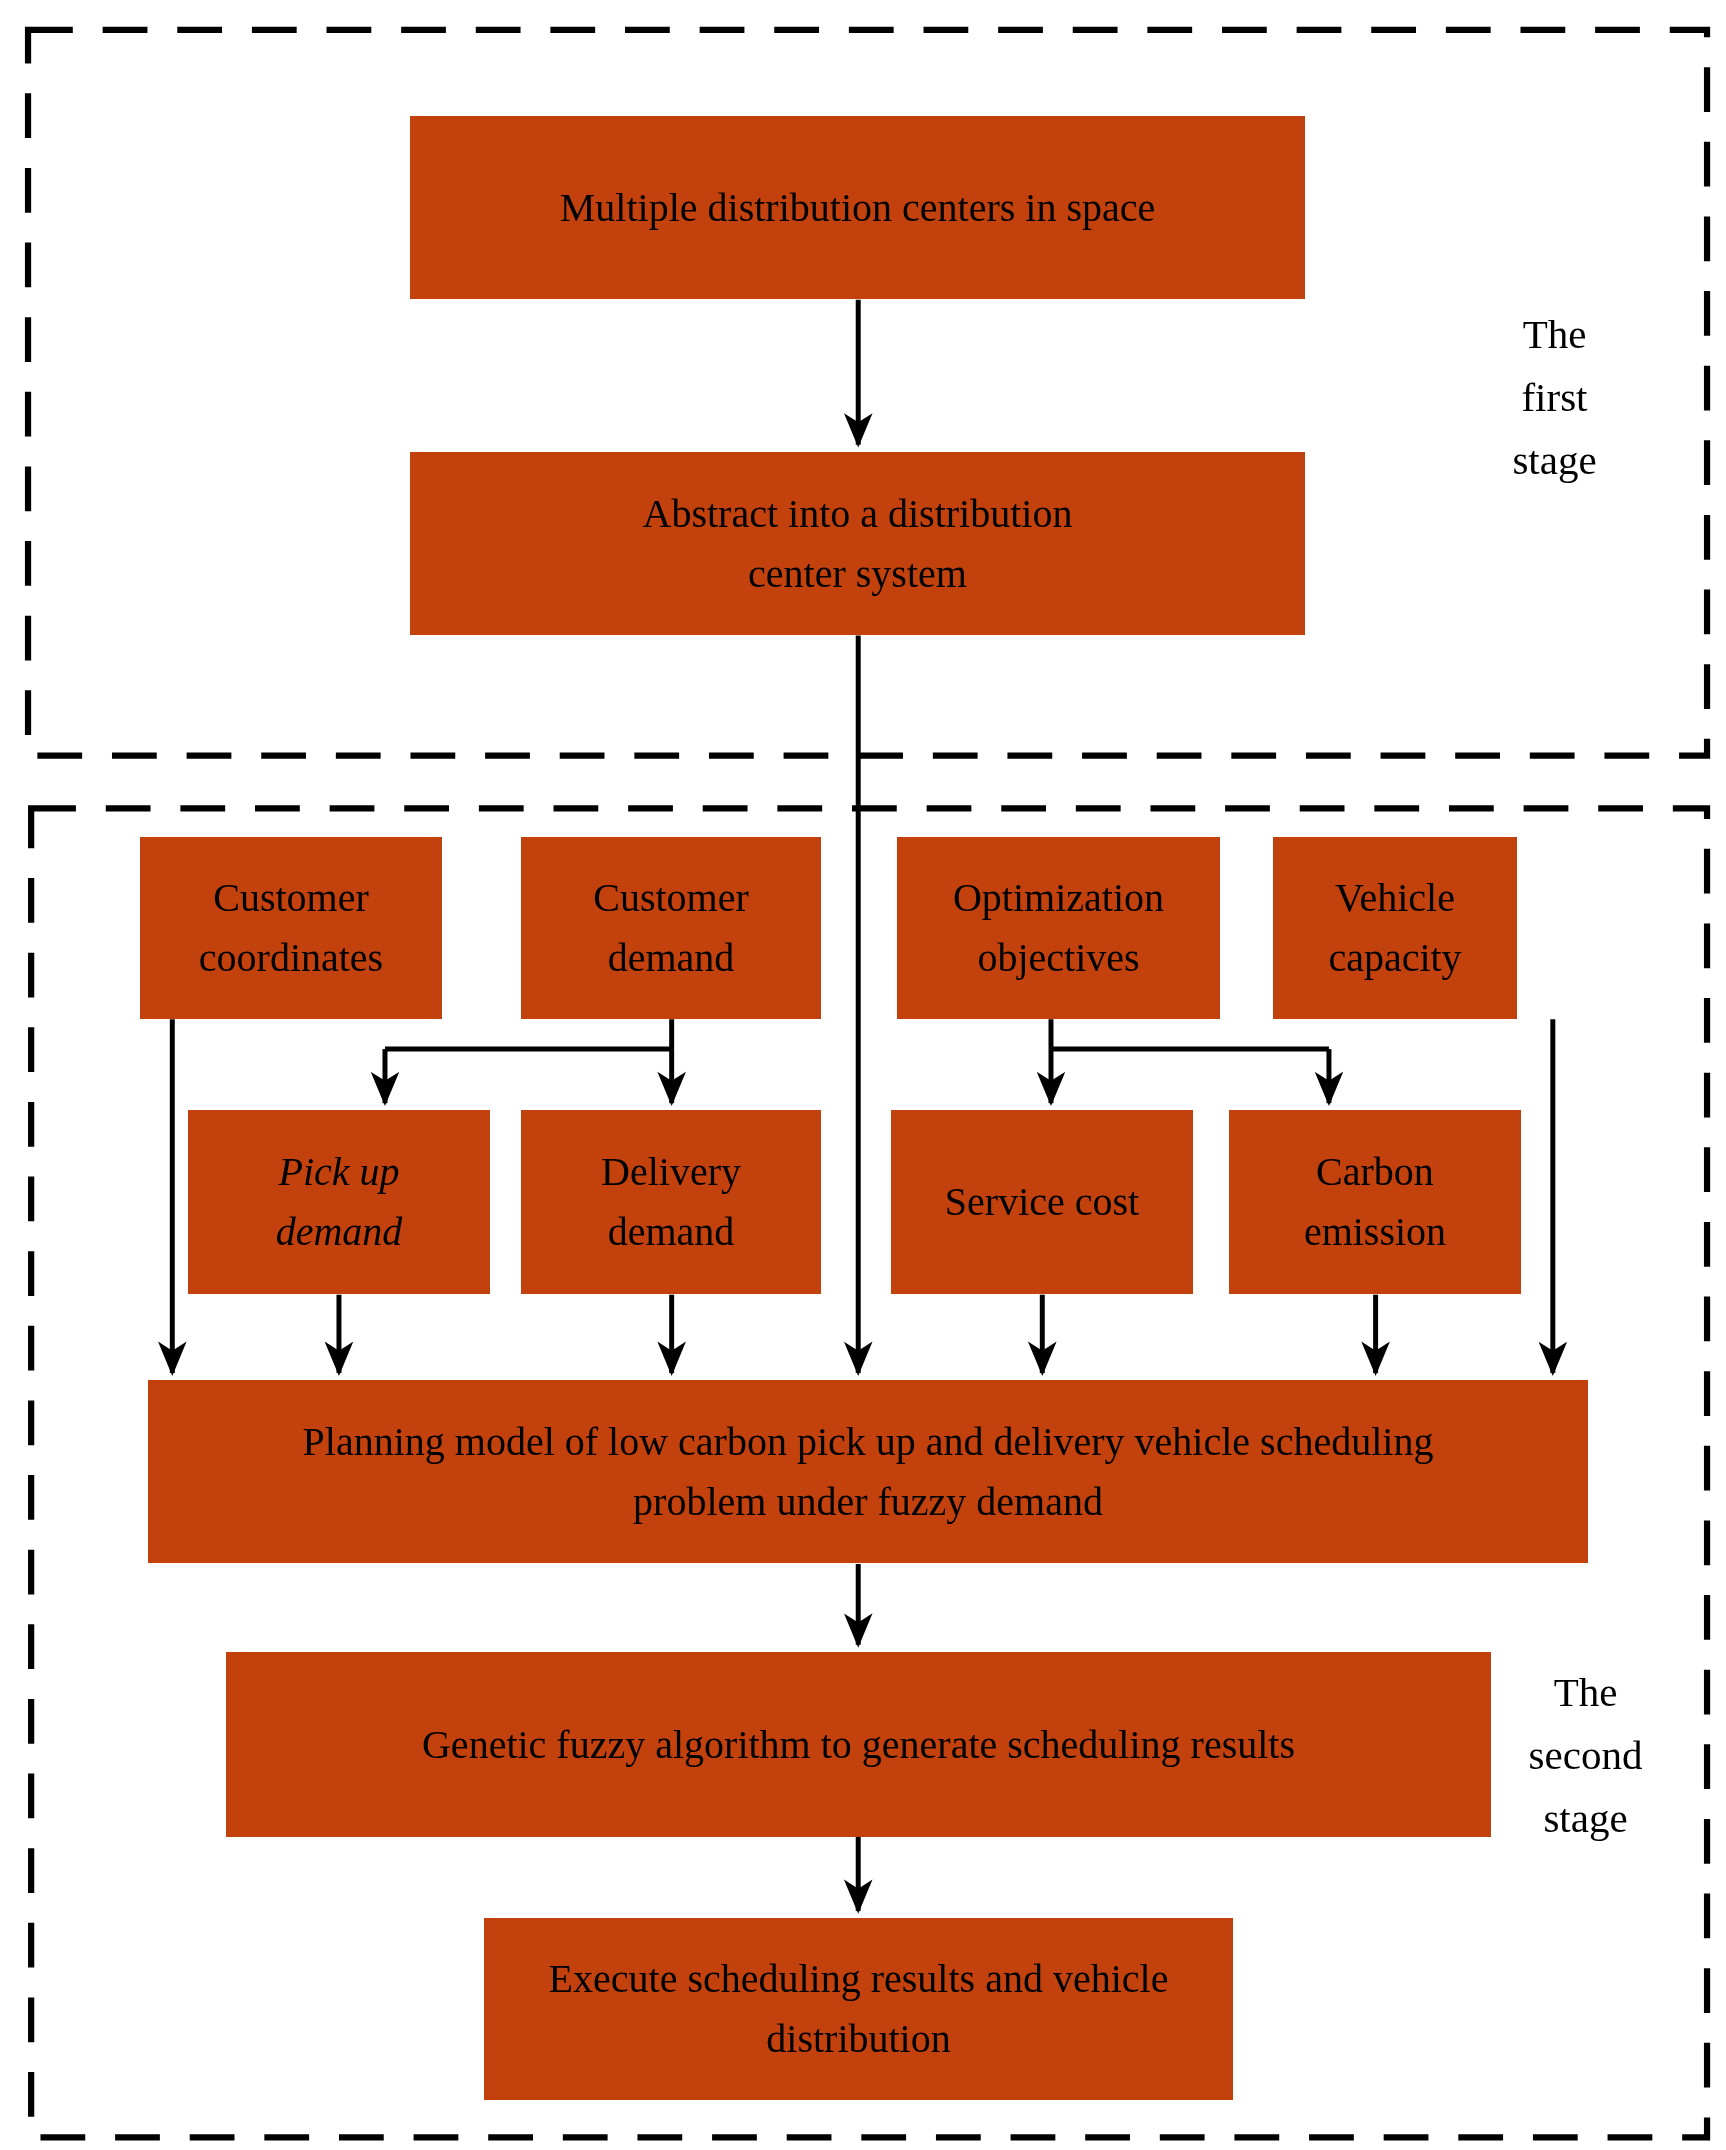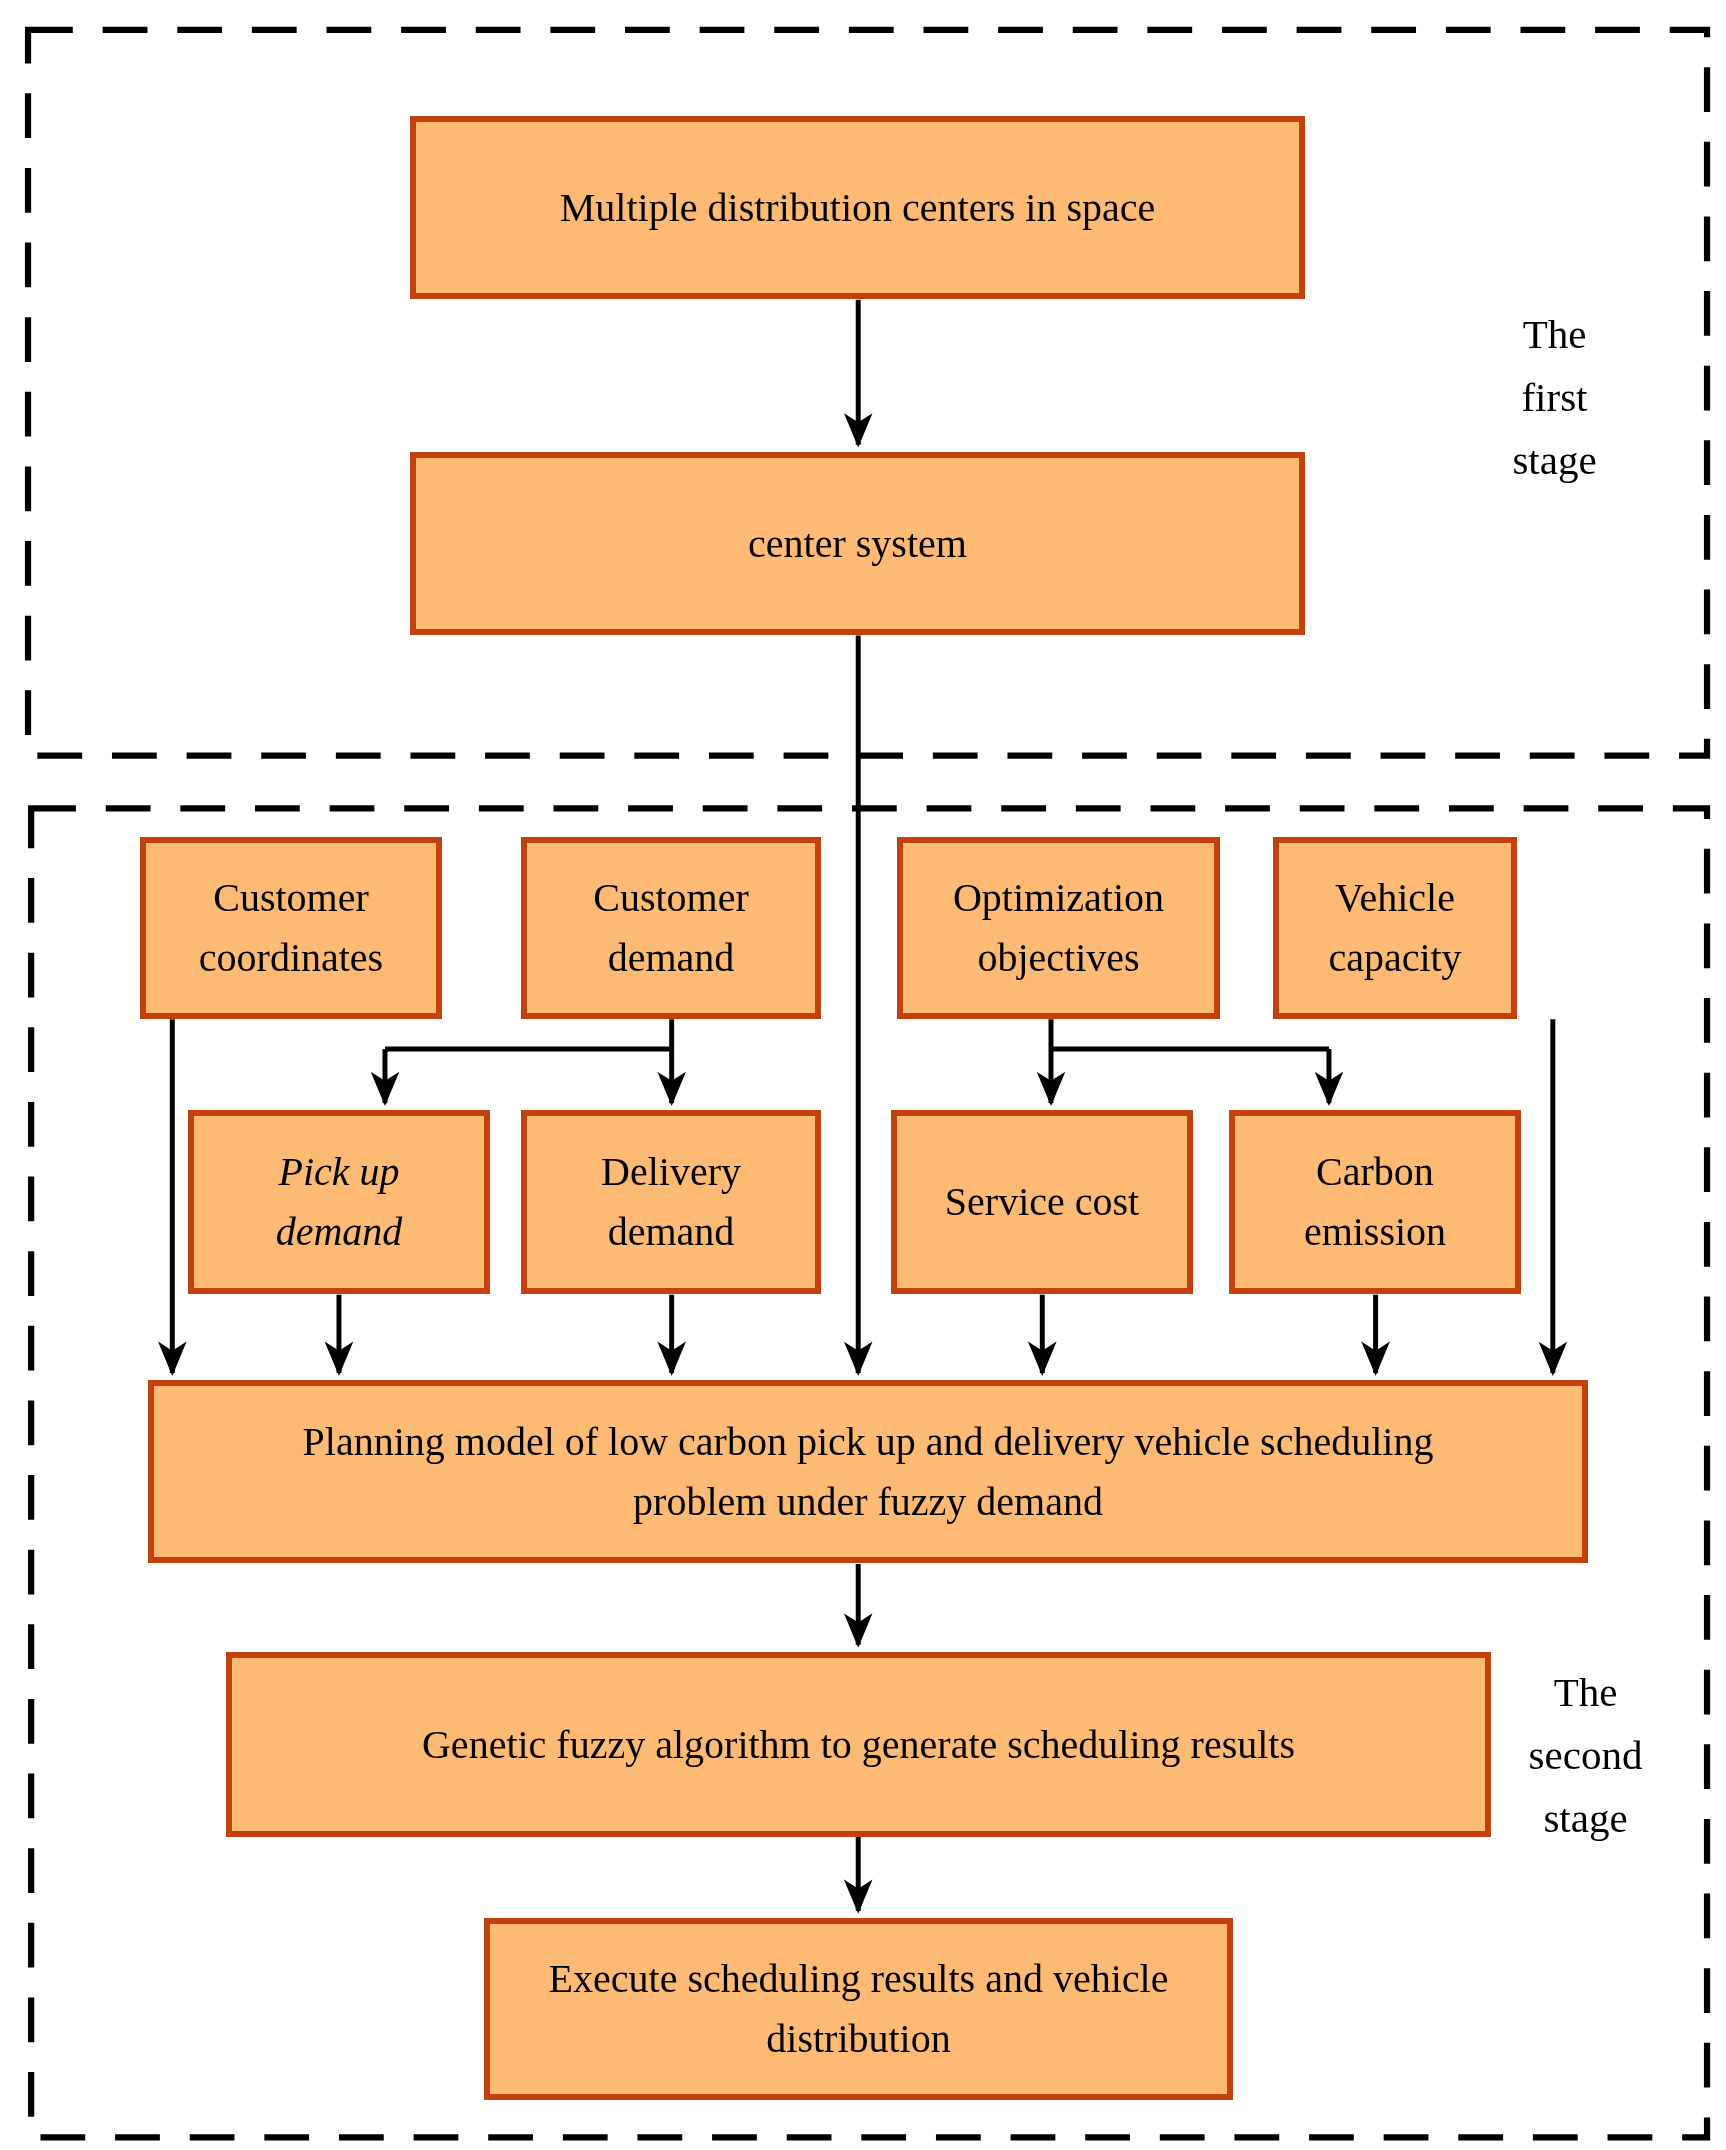--- a/index.html
+++ b/index.html
@@ -8,22 +8,22 @@
     width:1727px;
     height:2151px;
     background:#ffffff;
     font-family:"Liberation Serif","DejaVu Serif",serif;
     color:#000000;
   }
   .wires{position:absolute;left:0;top:0;width:1727px;height:2151px;}
   .node{
     position:absolute;
     box-sizing:border-box;
-    border:6px solid #c2410c;
-    background:#fdba74;
+    border:3px solid #c2410c;
+    background:#c2410c;
     display:flex;
     flex-direction:column;
     justify-content:center;
     align-items:center;
     text-align:center;
     font-size:40px;
   }
   .bline{line-height:60px;white-space:nowrap;}
   .stage-label{
     position:absolute;
@@ -83,20 +83,21 @@
 
     <path d="M1380 2515 V2645" stroke="#000000" stroke-width="8" fill="none" marker-end="url(#arrow)"></path>
     <path d="M1380 2954 V3073" stroke="#000000" stroke-width="8" fill="none" marker-end="url(#arrow)"></path>
   </svg>
 
   <div class="node n-multiple">
     <div class="bline">Multiple distribution centers in space</div>
   </div>
 
   <div class="node n-abstract">
+    <div class="bline">Abstract into a distribution</div>
     <div class="bline">center system</div>
   </div>
 
   <div class="stage-label l-stage1">
     <div class="bline">The</div>
     <div class="bline">first</div>
     <div class="bline">stage</div>
   </div>
 
   <div class="node n-custco">

